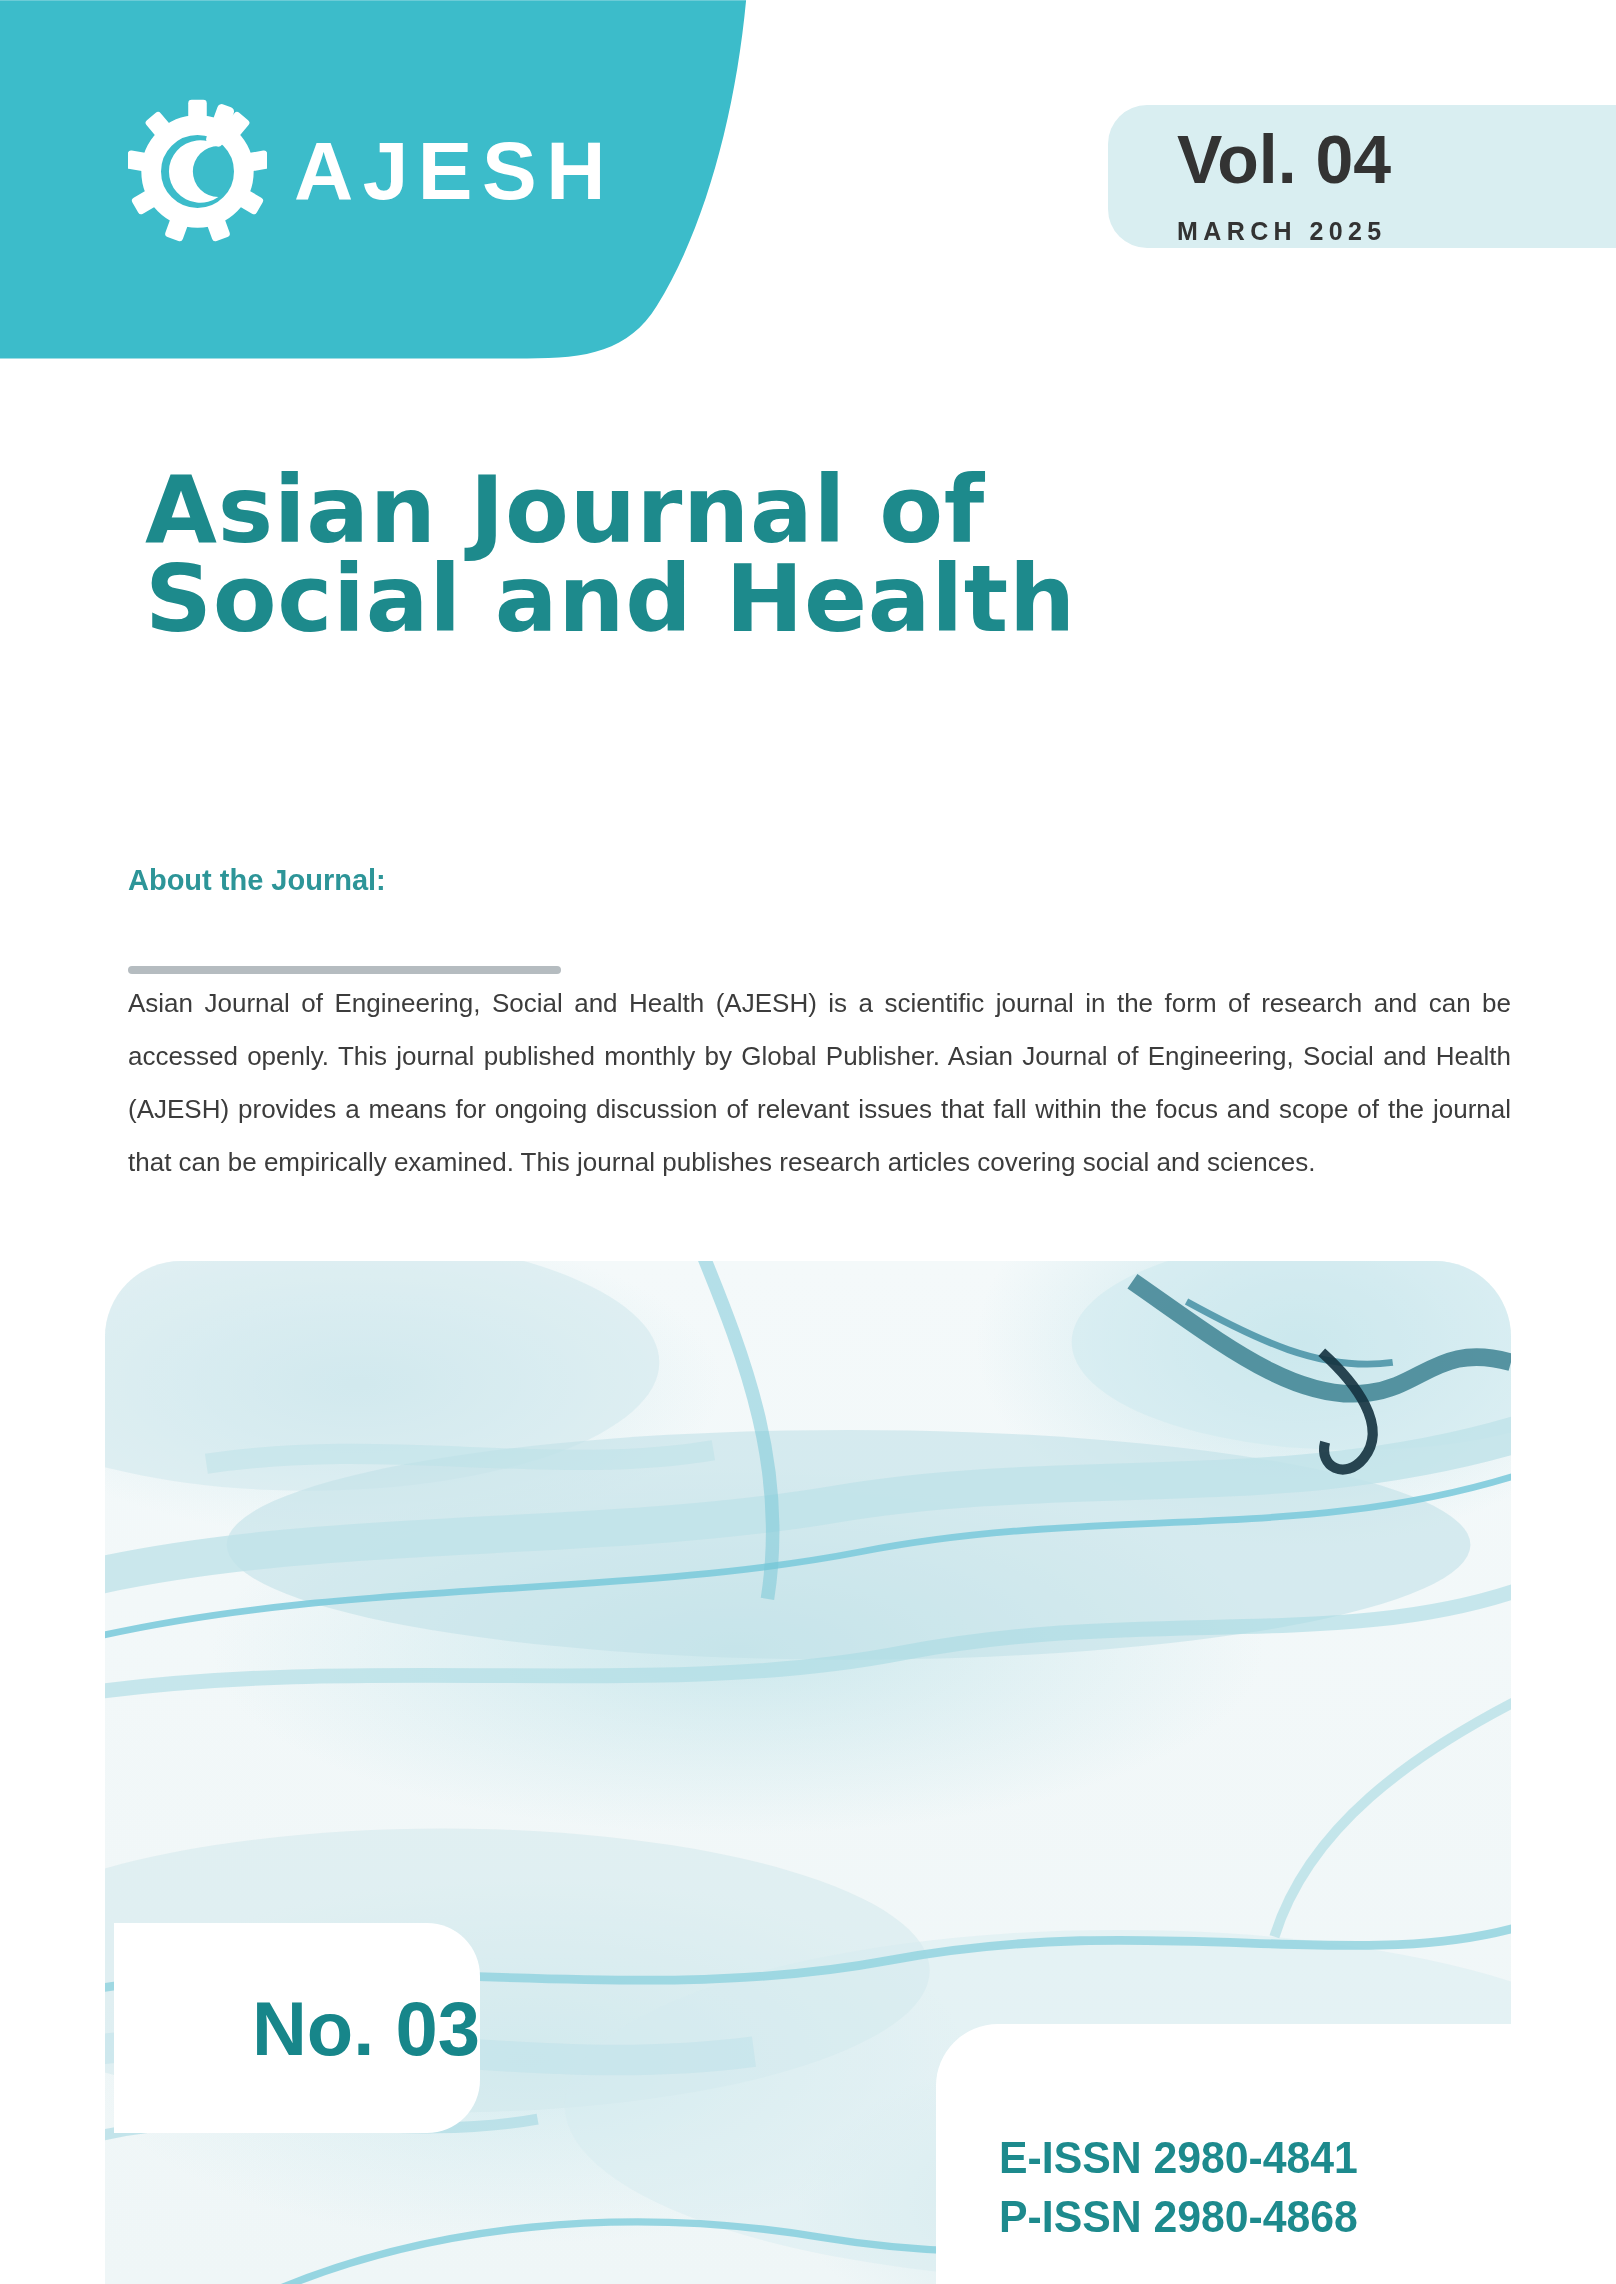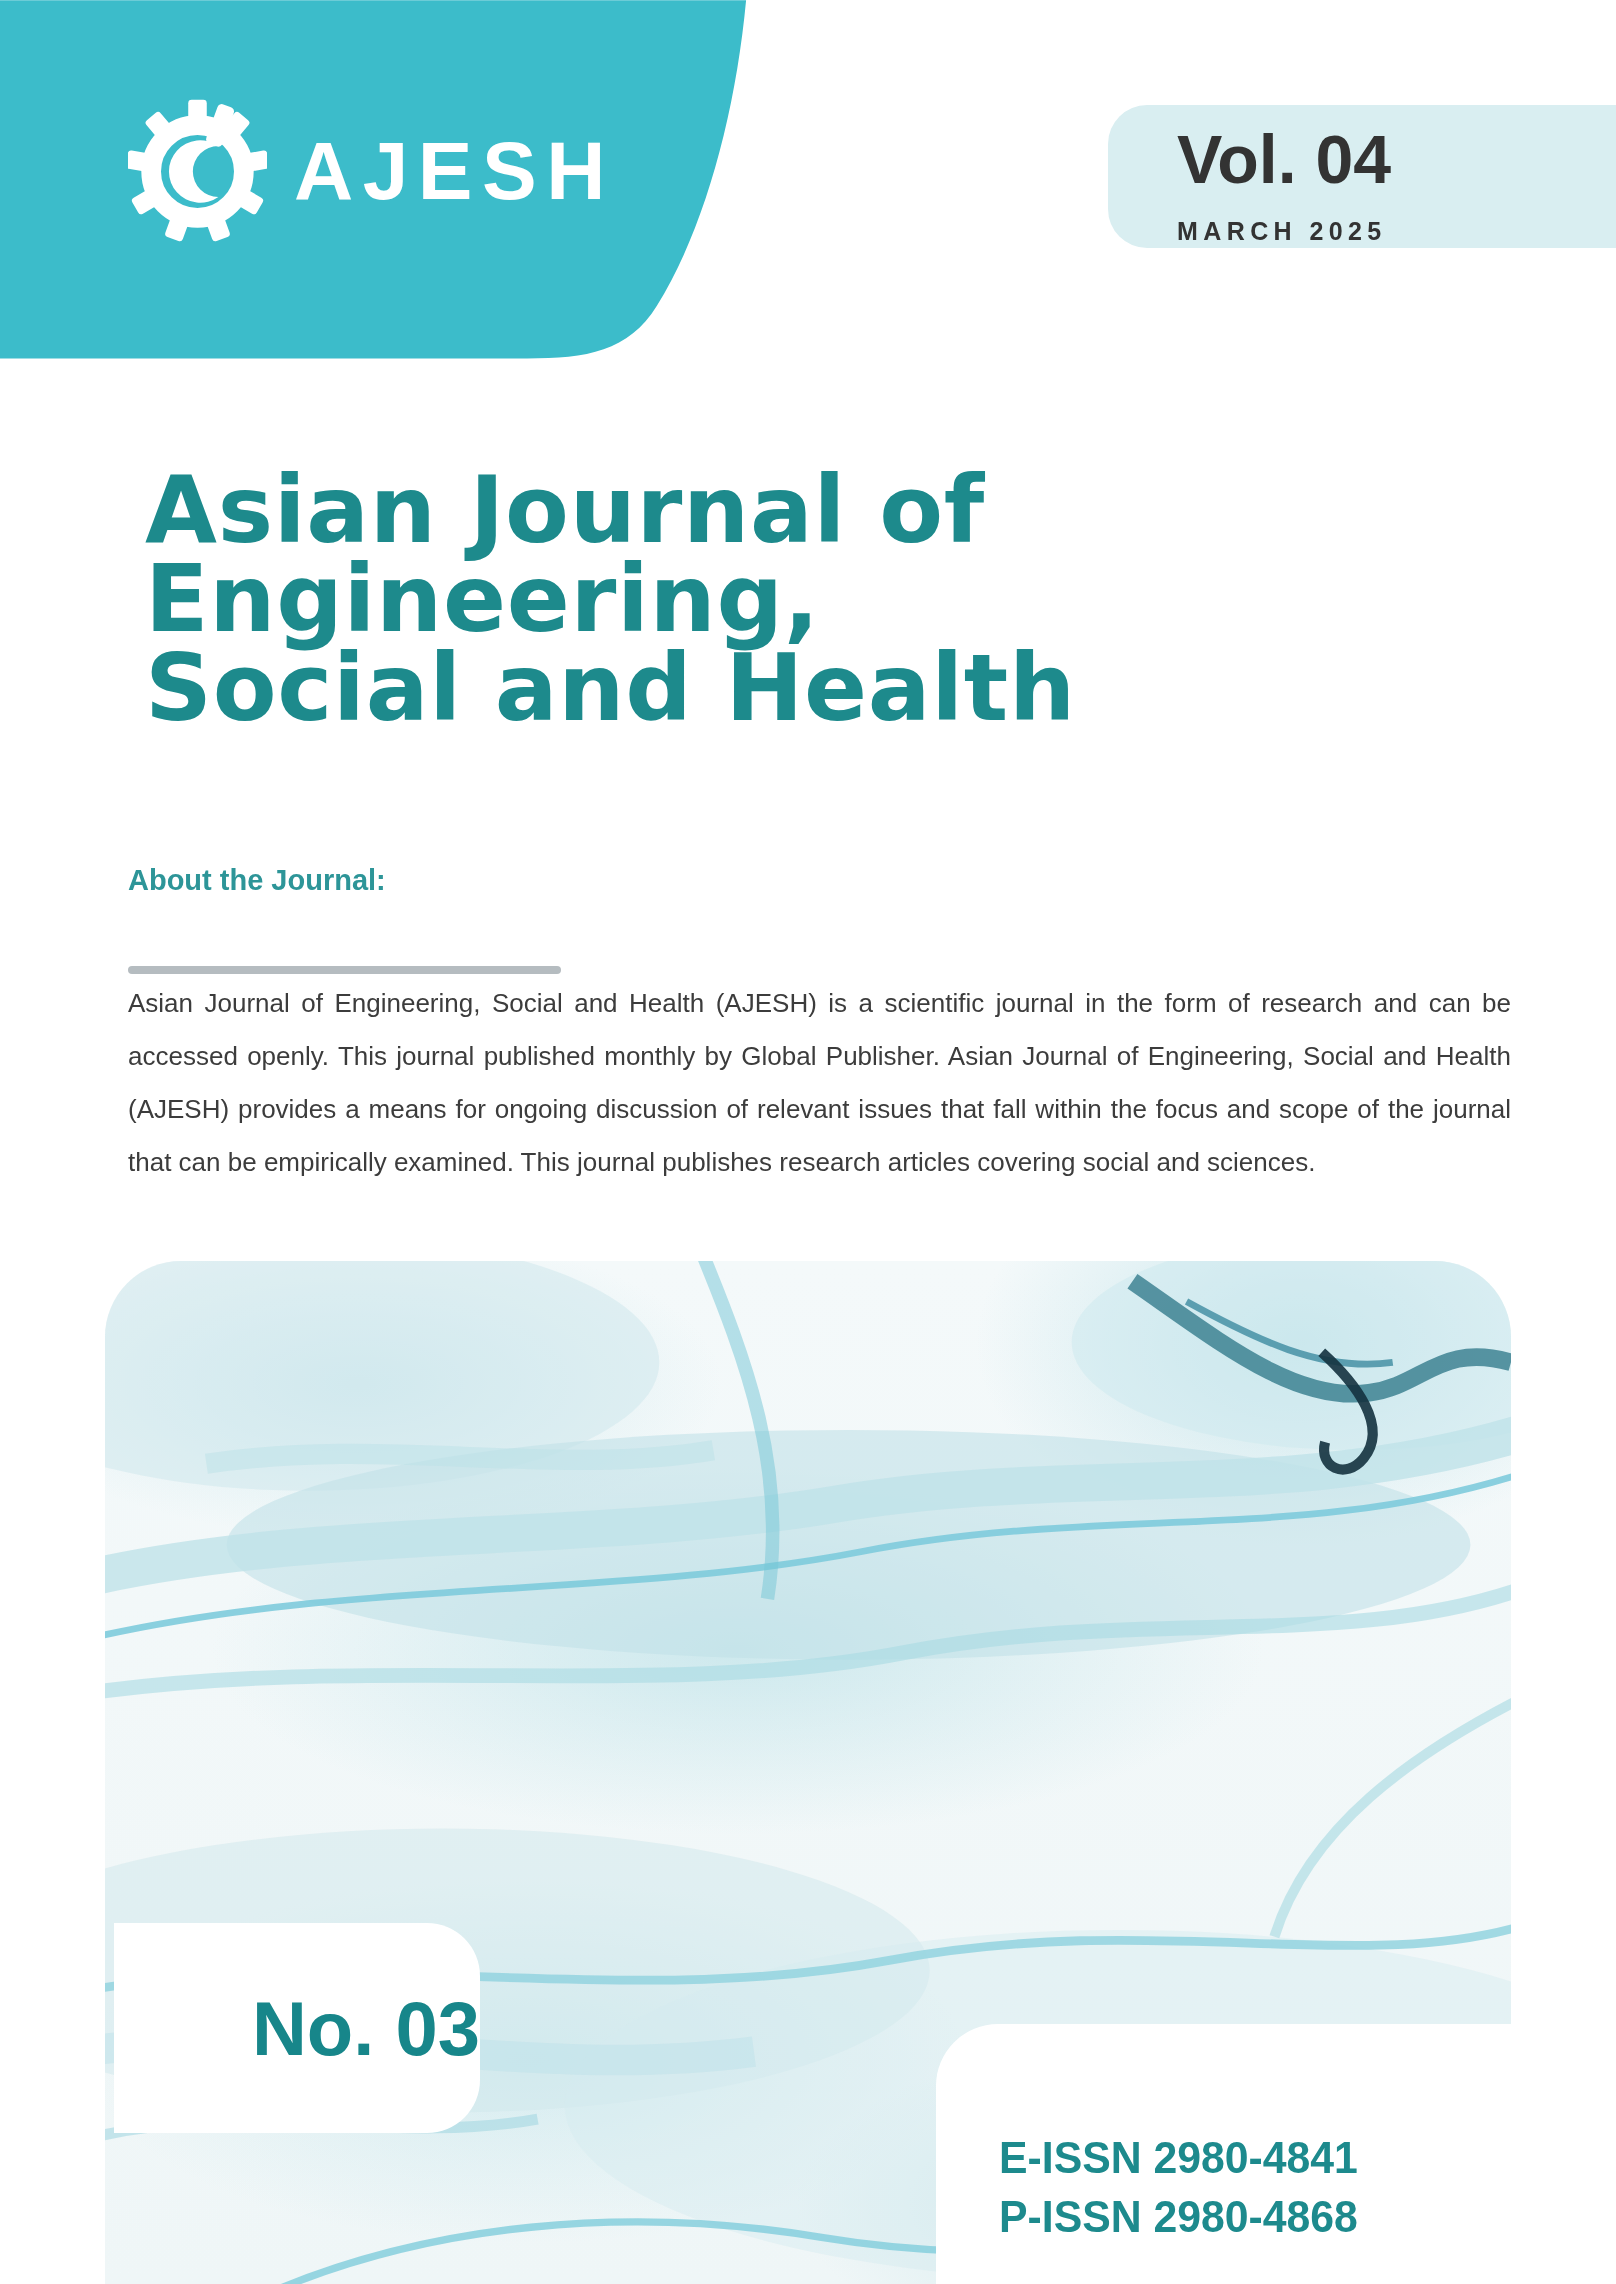--- a/index.html
+++ b/index.html
@@ -114,21 +114,20 @@
     <div class="brand-name">AJESH</div>
   </div>
 
   <div class="issue-badge">
     <div class="volume-label">Vol. 04</div>
     <div class="issue-date-label">MARCH 2025</div>
   </div>
 
   <h1 class="journal-title" style="margin:0;">
     <span>Asian Journal of</span>
-    <span>Engineering,</span>
     <span>Social and Health</span>
   </h1>
 
   <div class="about-heading">About the Journal:</div>
   <div class="about-divider"></div>
   <p class="about-body" style="margin:0;">Asian Journal of Engineering, Social and Health (AJESH) is a scientific journal in the form of research and can be accessed openly. This journal published monthly by Global Publisher. Asian Journal of Engineering, Social and Health (AJESH) provides a means for ongoing discussion of relevant issues that fall within the focus and scope of the journal that can be empirically examined. This journal publishes research articles covering social and sciences.</p>
 
   <div class="cover-image">
     <svg class="marble-svg" viewBox="0 0 2080 1514" preserveAspectRatio="none" aria-hidden="true">
       <ellipse cx="300" cy="150" rx="520" ry="190" fill="#cfe8ec" opacity="0.55"></ellipse>

